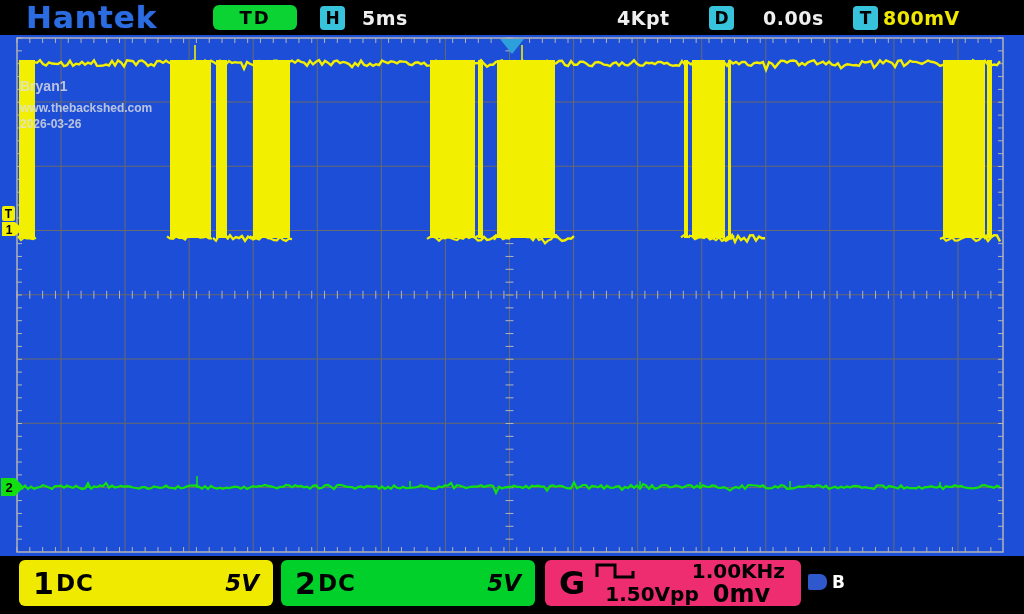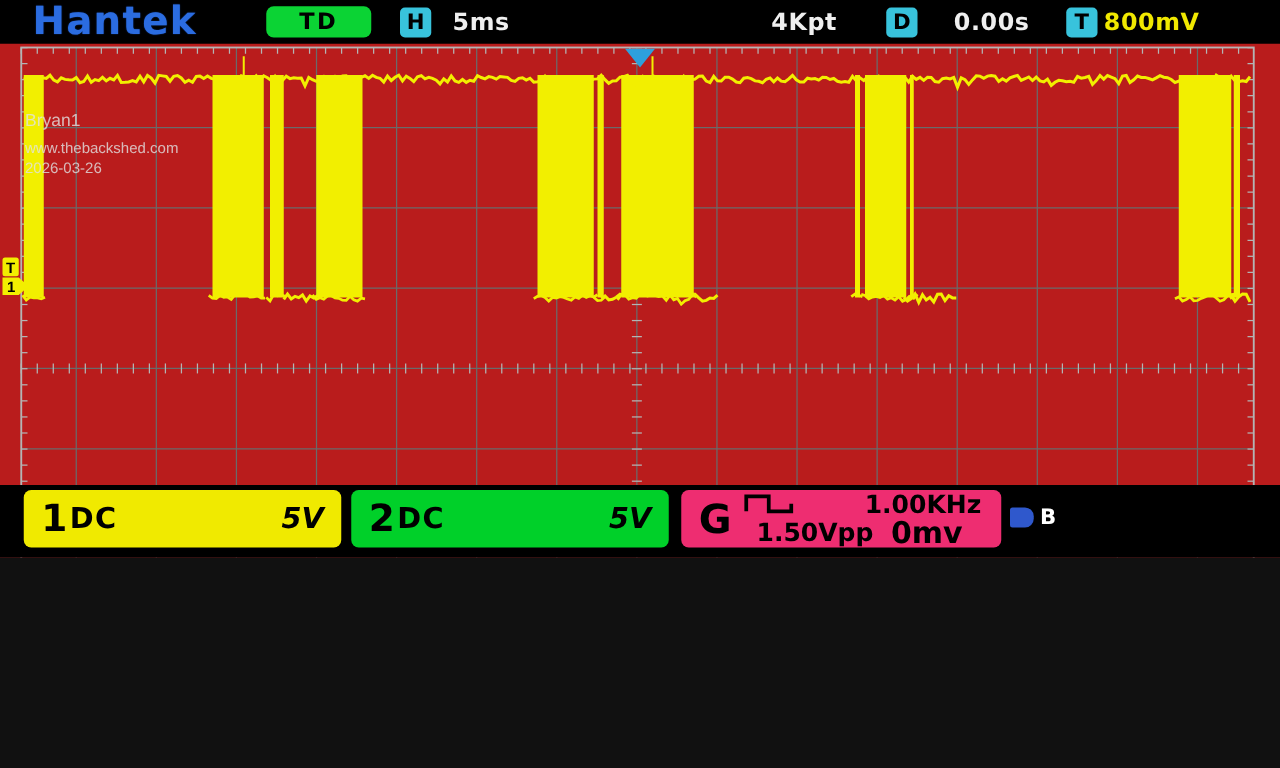--- a/index.html
+++ b/index.html
@@ -1,38 +1,38 @@
 <!DOCTYPE html>
 <html><head>
 <meta charset="utf-8">
 <style>
   html,body{margin:0;padding:0;background:#111;}
   .screen{
-    position:relative;width:1024px;height:446px;background:#b91c1c;
+    position:relative;width:1024px;height:614px;background:#1d4ed8;
     font-family:"Liberation Sans",sans-serif;overflow:hidden;
     -webkit-font-smoothing:antialiased;
   }
   
   .topbar{position:absolute;top:0;left:0;width:1024px;height:35px;background:#000;z-index:5;}
   .logo{position:absolute;left:26px;top:-1px;font-size:31px;font-weight:800;
     color:#2b6ce0;letter-spacing:1px;font-family:"DejaVu Sans",sans-serif;
     text-shadow:0 0 1px #1a4db0;}
   .badge{position:absolute;display:flex;align-items:center;justify-content:center;
     font-weight:700;color:#000;font-family:"DejaVu Sans",sans-serif;}
   .badge-td{left:213px;top:5px;width:84px;height:25px;background:#0bd334;border-radius:6px;font-size:18px;letter-spacing:2px;}
   .badge-cy{width:25px;height:24px;top:6px;background:#38c3dc;border-radius:4px;font-size:17px;}
   .b-h{left:320px;} .b-d{left:709px;} .b-t{left:853px;}
   .tb-val{position:absolute;top:7px;font-size:19px;font-weight:700;color:#efefef;
     font-family:"DejaVu Sans",sans-serif;letter-spacing:0.5px;}
   .v-time{left:362px;} .v-rate{left:462px;} .v-mem{left:617px;} .v-off{left:763px;}
   .v-trig{left:883px;color:#f0e800;}
   
   .plot{position:absolute;left:0;top:35px;width:1024px;height:521px;}
   .plot svg{position:absolute;left:0;top:0;}
-  .watermark{position:absolute;left:20px;top:54px;color:rgba(225,225,225,0.8);z-index:3;line-height:1;}
+  .watermark{position:absolute;left:20px;top:44px;color:rgba(225,225,225,0.8);z-index:3;line-height:1;font-weight:bold;}
   .wm1{font-size:14px;margin-bottom:9px;}
   .wm2{font-size:12px;margin-bottom:4px;}
   .wm3{font-size:12px;}
   
   .bottombar{position:absolute;left:0;bottom:0;width:1024px;height:58px;background:#000;z-index:5;}
   .chbox{position:absolute;top:4px;height:46px;width:254px;border-radius:6px;
     display:flex;align-items:center;padding:0 14px;box-sizing:border-box;
     color:#000;font-family:"DejaVu Sans",sans-serif;font-weight:700;}
   .chbox .chnum{font-size:30px;}
   .chbox .coup{font-size:23px;margin-left:2px;letter-spacing:1px;}

